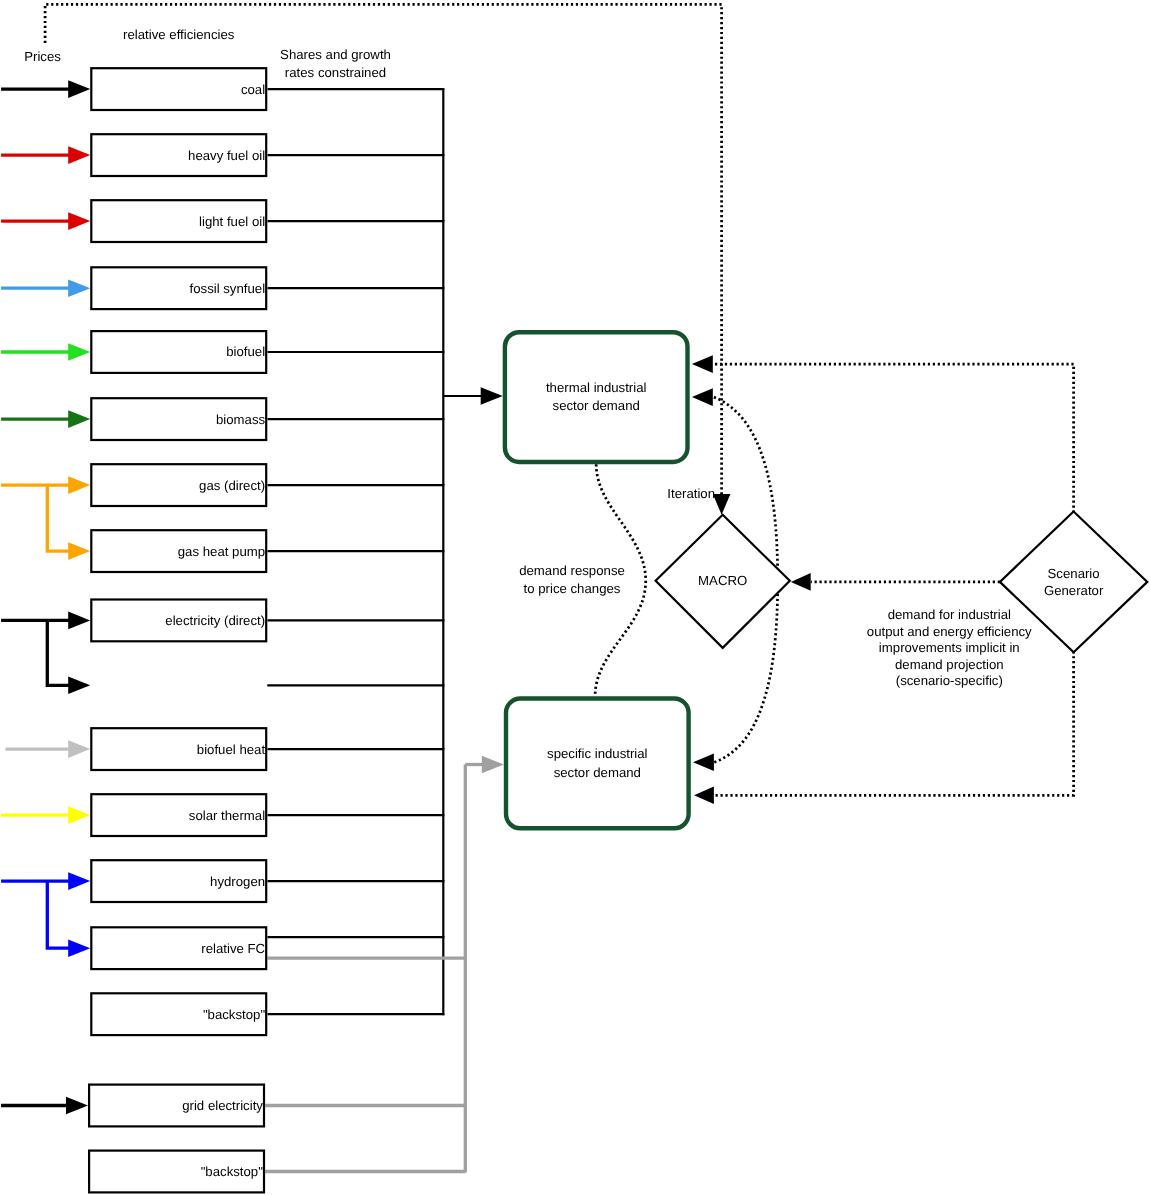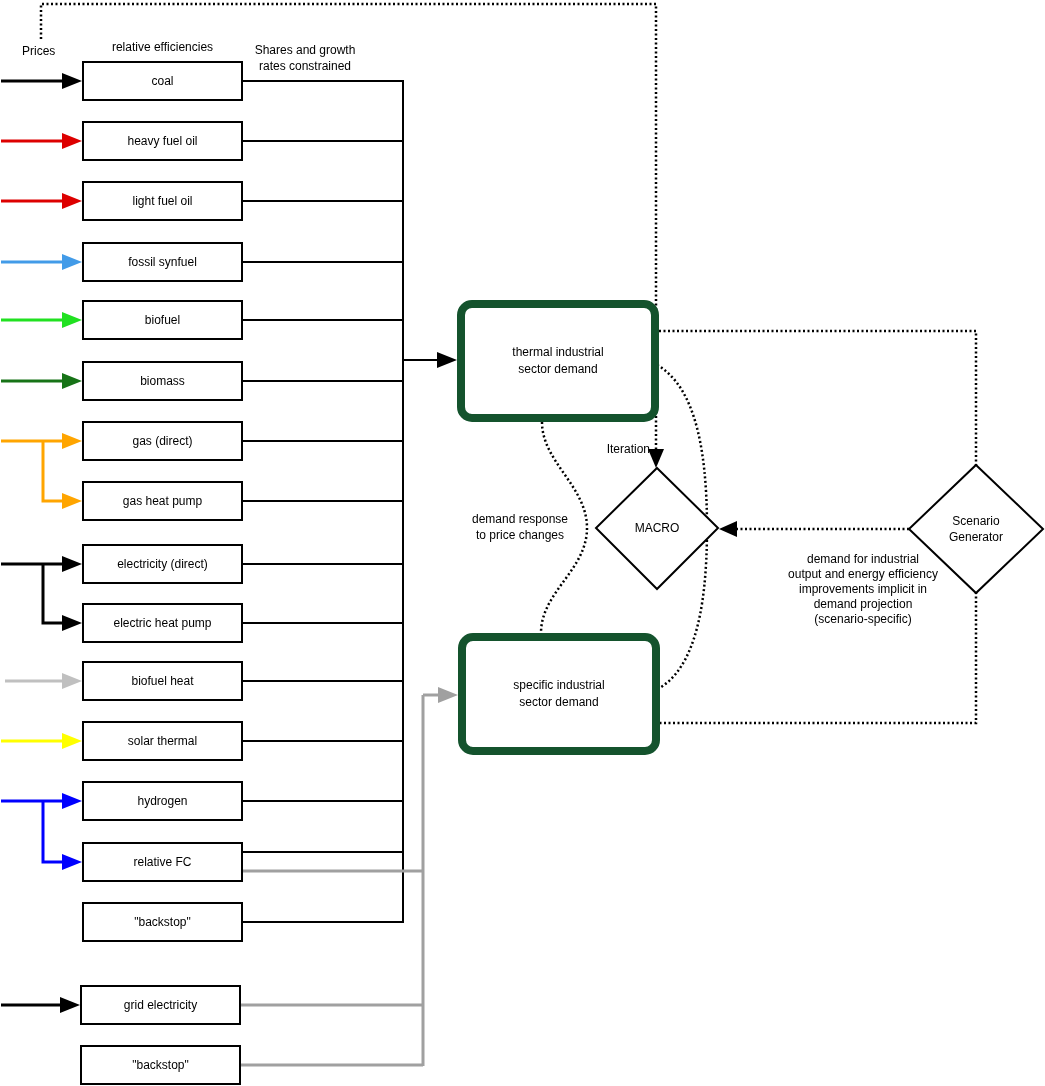--- a/index.html
+++ b/index.html
@@ -1,21 +1,21 @@
 <!DOCTYPE html>
 <html><head>
 <meta charset="utf-8">
 <style>
   html,body{margin:0;padding:0;background:#fff;}
   #canvas{position:relative;width:1045px;height:1086px;background:#fff;
     font-family:"Liberation Sans",sans-serif;font-size:12px;color:#000;overflow:hidden;}
   #wires{position:absolute;left:0;top:0;}
   .fuelbox{position:absolute;left:82px;width:161px;height:40px;border:2px solid #000;
-    background:#fff;box-sizing:border-box;display:flex;align-items:center;justify-content:center;}
-  .bignode{position:absolute;width:202px;height:122px;border:8px solid #14532d;border-radius:15px;
+    background:#fff;box-sizing:border-box;display:flex;align-items:center;justify-content:flex-end;}
+  .bignode{position:absolute;width:170px;height:122px;border:4px solid #14532d;border-radius:15px;
     background:#fff;box-sizing:border-box;display:flex;align-items:center;justify-content:center;
     text-align:center;white-space:pre-line;line-height:17px;}
   .lbl{position:absolute;white-space:pre-line;}
   .ctr{text-align:center;}
 </style>
 </head>
 <body>
 
 <div id="canvas">
 <svg id="wires" width="1045" height="1086" viewBox="0 0 1045 1086">
@@ -129,23 +129,20 @@
     </div>
   <div class="fuelbox" style="top:421px">
       <span>gas (direct)</span>
     </div>
   <div class="fuelbox" style="top:481px">
       <span>gas heat pump</span>
     </div>
   <div class="fuelbox" style="top:544px">
       <span>electricity (direct)</span>
     </div>
-  <div class="fuelbox" style="top:603px">
-      <span>electric heat pump</span>
-    </div>
   <div class="fuelbox" style="top:661px">
       <span>biofuel heat</span>
     </div>
   <div class="fuelbox" style="top:721px">
       <span>solar thermal</span>
     </div>
   <div class="fuelbox" style="top:781px">
       <span>hydrogen</span>
     </div>
   <div class="fuelbox" style="top:842px">
@@ -164,21 +161,21 @@
   <div class="bignode" style="left:457px;top:300px"><span>thermal industrial
 sector demand</span></div>
   <div class="bignode" style="left:458px;top:633px"><span>specific industrial
 sector demand</span></div>
 
   <div class="lbl ctr" style="left:597px;top:521px;width:120px">MACRO</div>
   <div class="lbl ctr" style="left:916px;top:513px;width:120px;line-height:16px">Scenario
 Generator</div>
 
   <div class="lbl" style="left:22px;top:44px">Prices</div>
-  <div class="lbl ctr" style="left:82px;top:40px;width:161px">relative efficiencies</div>
+  <div class="lbl ctr" style="left:82px;top:24px;width:161px">relative efficiencies</div>
   <div class="lbl ctr" style="left:230px;top:42px;width:150px;line-height:16px">Shares and growth
 rates constrained</div>
   <div class="lbl" style="left:560px;top:442px;width:90px;text-align:right">Iteration</div>
   <div class="lbl ctr" style="left:445px;top:511px;width:150px;line-height:16px">demand response
 to price changes</div>
   <div class="lbl ctr" style="left:763px;top:552px;width:200px;line-height:15px">demand for industrial
 output and energy efficiency
 improvements implicit in
 demand projection
 (scenario-specific)</div>

